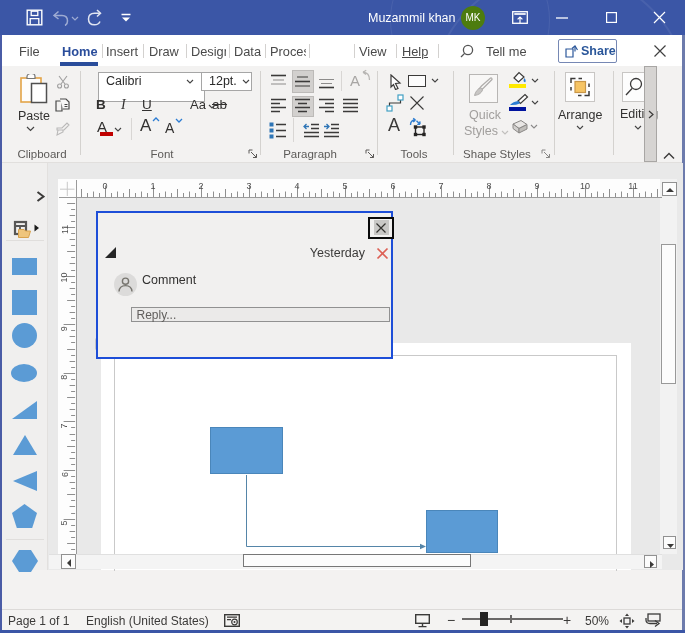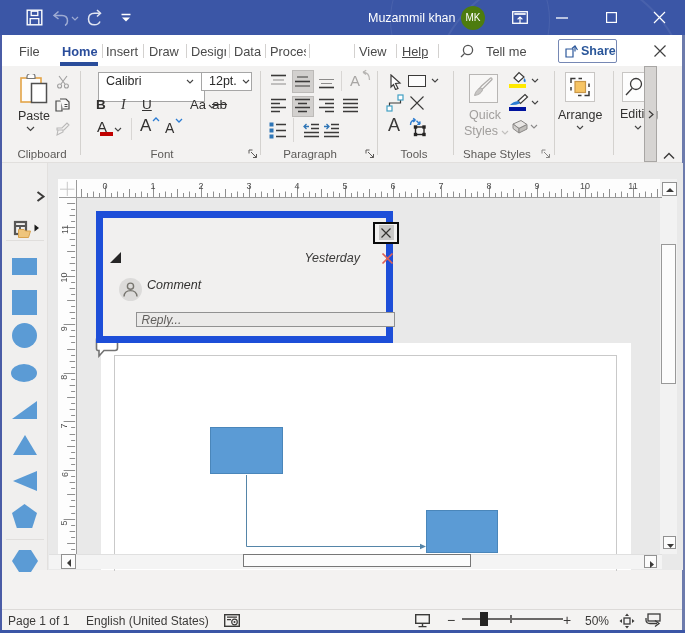--- a/index.html
+++ b/index.html
@@ -35,21 +35,21 @@
   .rulerH { position:absolute; left:74px; top:16px; width:586px; height:17.5px; background:#fdfdfd; }
   .rulerV { position:absolute; left:56px; top:16px; width:17.6px; height:374.5px; background:#fdfdfd; }
 
   .page { position:absolute; left:99px; top:180px; width:530px; height:227px; background:#ffffff; }
   .margin { position:absolute; left:13px; top:11.5px; width:503px; height:216px; border:1px solid #c9c9c9; border-bottom:none; }
 
   
   .sbtn { position:absolute; background:#fcfcfc; border:1px solid #919191; }
 
   
-  .popup { position:absolute; left:94px; top:48px; width:297px; height:132px; background:#f1f0ef; border:7px solid #1d4ed8;font-style:italic; }
+  .popup { position:absolute; left:94px; top:48px; width:297px; height:148px; background:#f1f0ef; border:2px solid #1d4ed8; }
 
   
   .pagetabs { position:absolute; left:2px; top:570px; width:681px; height:39px; background:#f1f0ef; }
   .statusbar { position:absolute; left:2px; top:609px; width:681px; height:21px; background:#f4f3f2; border-top:1px solid #dcdad8; font-size:12px; color:#3b3a39; }
 
   .borderL { position:absolute; left:0; top:35px; width:2px; height:595px; background:#4a5ca6; }
   .borderR { position:absolute; right:0; top:35px; width:3px; height:595px; background:#6d7bac; }
   .borderB { position:absolute; left:0; top:630px; width:685px; height:3px; background:#3b56a6; }
 </style>
 </head>

